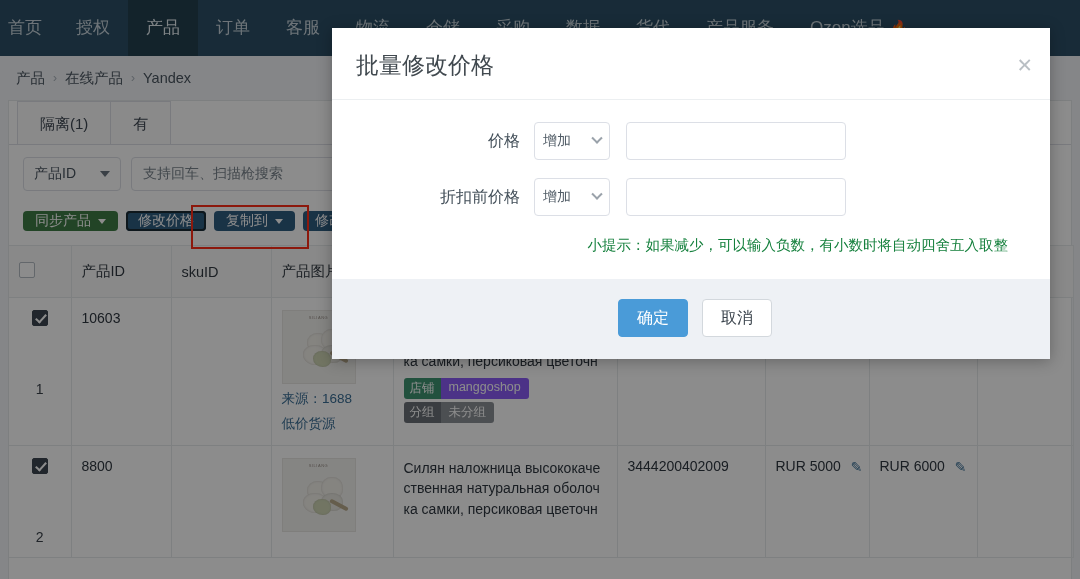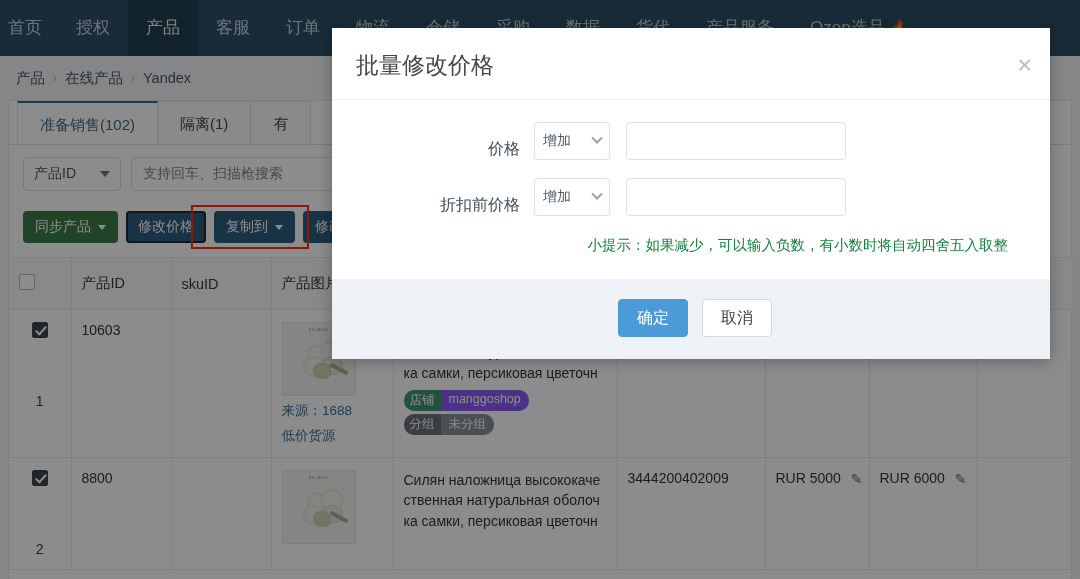--- a/index.html
+++ b/index.html
@@ -149,21 +149,21 @@
 
   
   .btnbar {
     display: flex;
     align-items: center;
     padding: 16px 0 14px 14px;
     gap: 8px;
     position: relative;
   }
   .btn {
-    height: 32px;
+    height: 20px;
     padding: 8px 12px;
     border-radius: 4px;
     font-size: 14px;
     color: #fff;
     display: flex;
     align-items: center;
     gap: 5px;
     cursor: pointer;
     border: none;
     white-space: nowrap;
@@ -278,21 +278,21 @@
     font-size: 14px;
     line-height: 1.45;
     color: #2f3740;
     max-height: 62px;
     overflow: hidden;
   }
   .tagrow { margin-top: 3px; }
   .tag {
     display: inline-flex;
     font-size: 12.5px;
-    border-radius: 10px;
+    border-radius: 3px;
     overflow: hidden;
     margin-right: 4px;
     margin-top: 3px;
   }
   .tag .k { background: #3f9472; color: #fff; padding: 2px 6px; }
   .tag .v { background: #8b5cf6; color: #fff; padding: 2px 8px; }
   .tag.gray .k { background: #6b7077; }
   .tag.gray .v { background: #8b9096; }
   .price-cell { white-space: nowrap; }
   .edit-ico {
@@ -338,21 +338,21 @@
     color: #b9bfc4;
     cursor: pointer;
     line-height: 1;
   }
   .modal-body {
     padding: 22px 24px 10px 24px;
     background: #fff;
   }
   .form-row {
     display: flex;
-    align-items: flex-end;
+    align-items: center;
     margin-bottom: 18px;
   }
   .form-label {
     width: 178px;
     text-align: right;
     padding-right: 14px;
     font-size: 16px;
     color: #44505a;
   }
   .sel {
@@ -419,22 +419,22 @@
 <body>
 
 <div id="app">
 
   <div class="page">
 
     <div class="topnav">
       <div class="nav-item first">首页</div>
       <div class="nav-item">授权</div>
       <div class="nav-item active">产品</div>
+      <div class="nav-item">订单</div>
       <div class="nav-item">客服</div>
-      <div class="nav-item">订单</div>
       <div class="nav-item">物流</div>
       <div class="nav-item">仓储</div>
       <div class="nav-item">采购</div>
       <div class="nav-item">数据</div>
       <div class="nav-item">货代</div>
       <div class="nav-item">产品服务</div>
       <div class="nav-item" style="padding-right:4px;">Ozon选品</div>
       <span class="nav-flame">🔥</span>
     </div>
 
@@ -442,21 +442,20 @@
       <span class="bc-item">产品</span>
       <span class="bc-sep">›</span>
       <span class="bc-item">在线产品</span>
       <span class="bc-sep">›</span>
       <span class="bc-item">Yandex</span>
     </div>
 
     <div class="card">
 
       <div class="tabs">
-        <div class="tab active">准备销售(102)</div>
         <div class="tab">隔离(1)</div>
         <div class="tab">有</div>
       </div>
 
       <div class="filters">
         <div class="select-box">
           <span>产品ID</span>
           <span class="caret-down"></span>
         </div>
         <div class="search-box">

